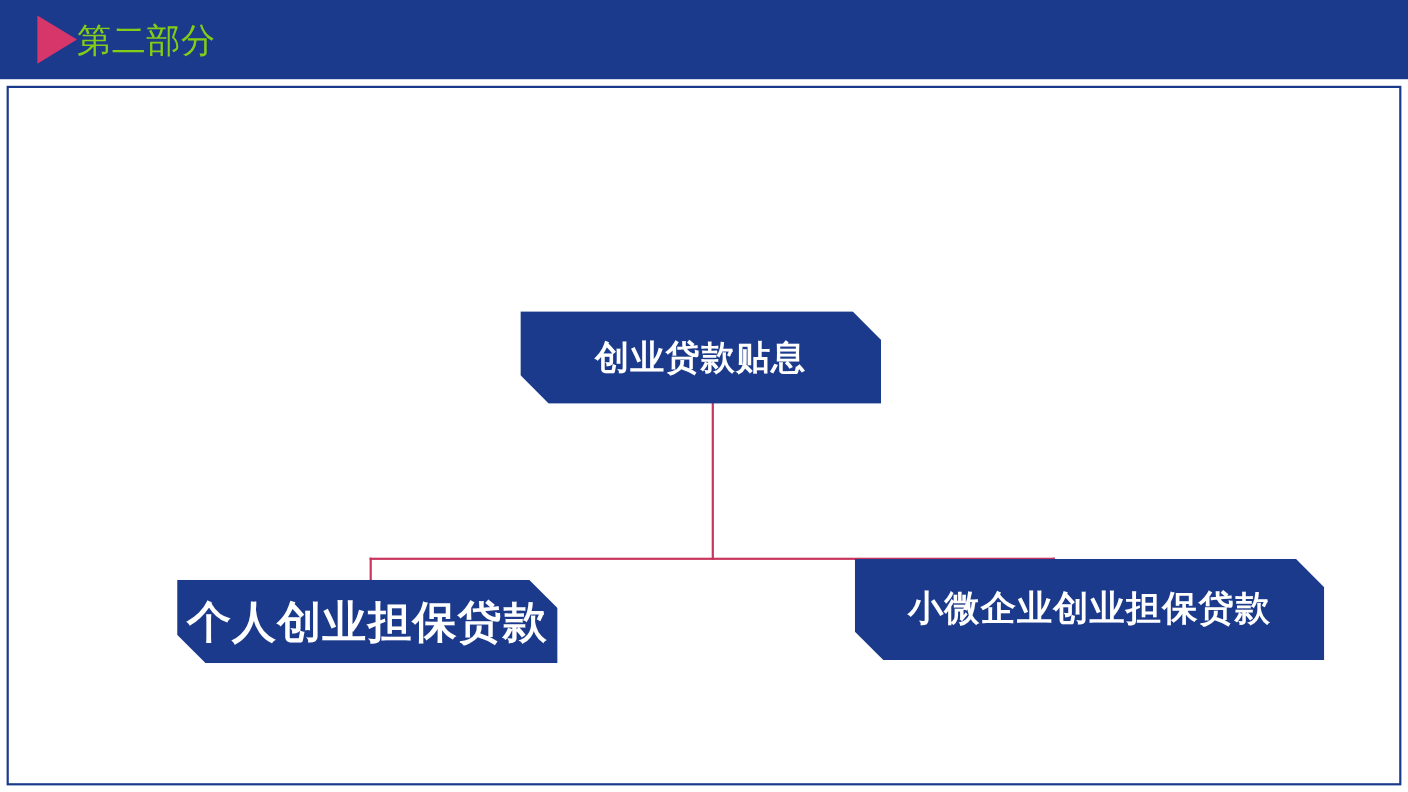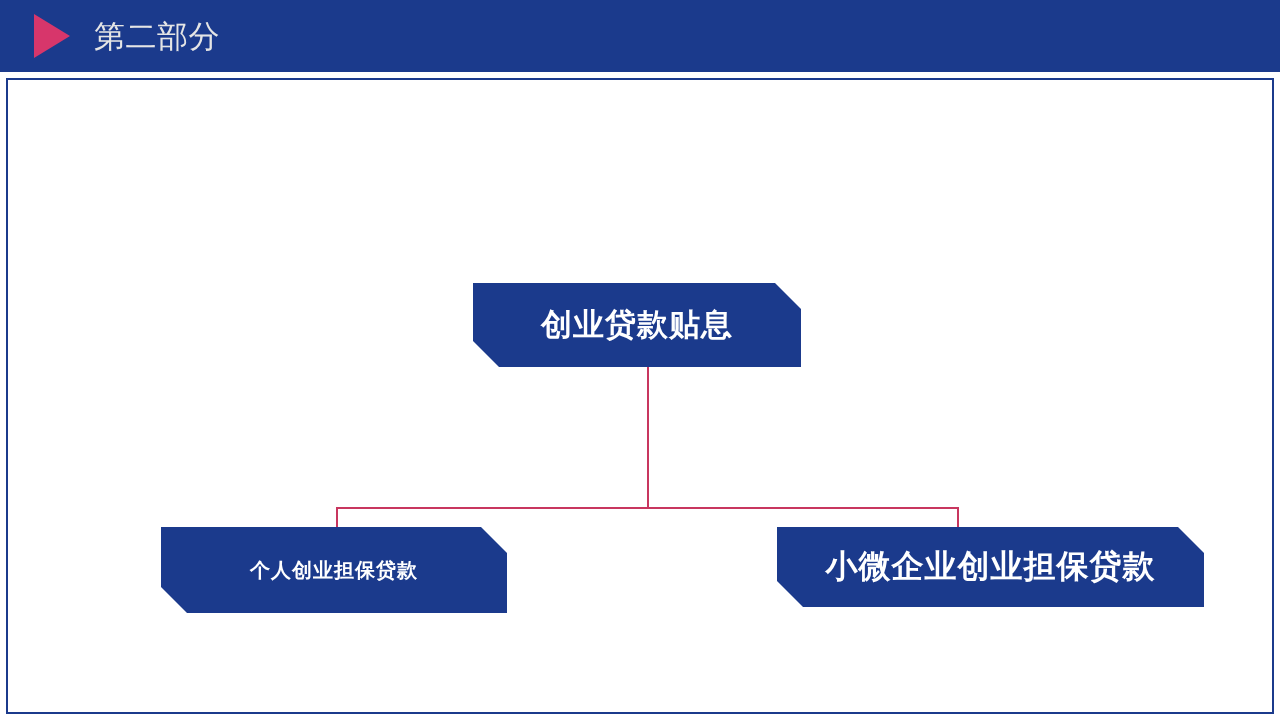--- a/index.html
+++ b/index.html
@@ -26,22 +26,21 @@
     align-items:center;
   }
   #header-triangle {
     width:0; height:0;
     margin-left:34px;
     border-top:22px solid transparent;
     border-bottom:22px solid transparent;
     border-left:36px solid #d7366b;
   }
   #header-text {
-    margin-left:24px;
-    color:#e5e5e5;
+    color:#84cc16;
     font-size:31px;
     line-height:1;
     white-space:nowrap;
     letter-spacing:0.5px;
     display:flex;
     align-items:baseline;
   }
   #header-part {
     font-weight:400;
   }
@@ -85,28 +84,28 @@
 
   #node-root {
     left:465px; top:203px;
     width:328px; height:84px;
     font-size:31px;
     letter-spacing:1px;
   }
 
   #node-left {
     left:153px; top:447px;
-    width:346px; height:86px;
-    font-size:20px;
+    width:346px; height:76px;
+    font-size:40px;
     letter-spacing:1px;
   }
 
   #node-right {
-    left:769px; top:447px;
-    width:427px; height:80px;
+    left:769px; top:428px;
+    width:427px; height:92px;
     font-size:32px;
     letter-spacing:1px;
   }
 </style>
 </head>
 <body>
 
 <div id="slide">
 
   <div id="header">

